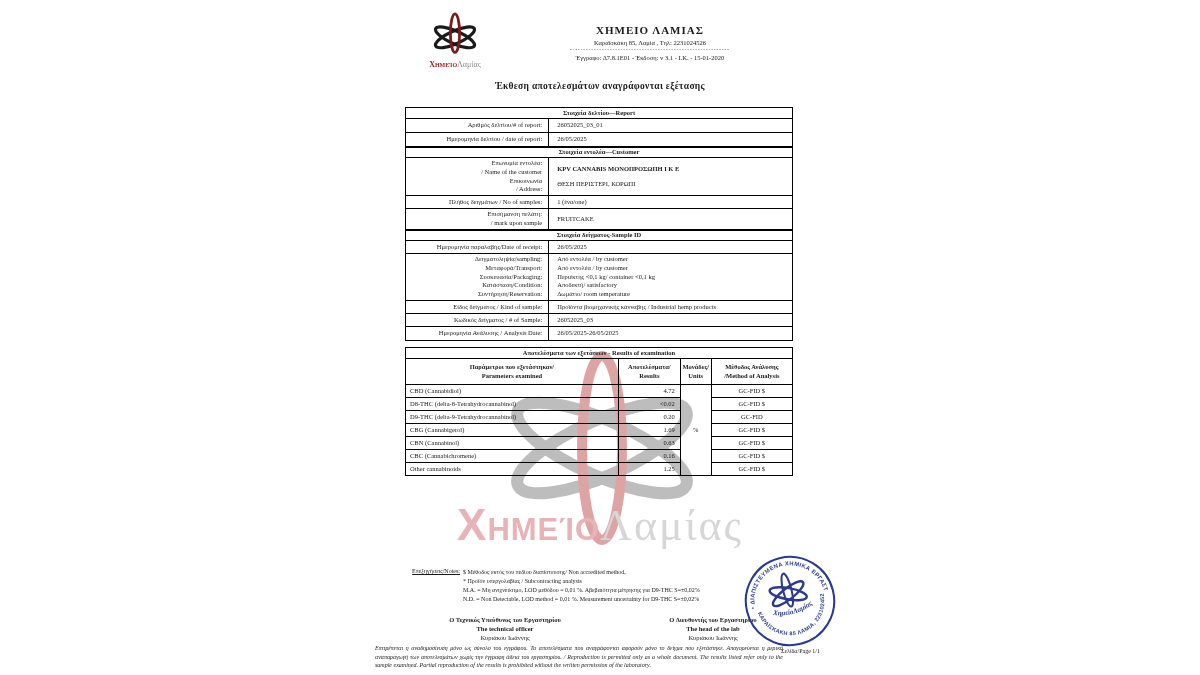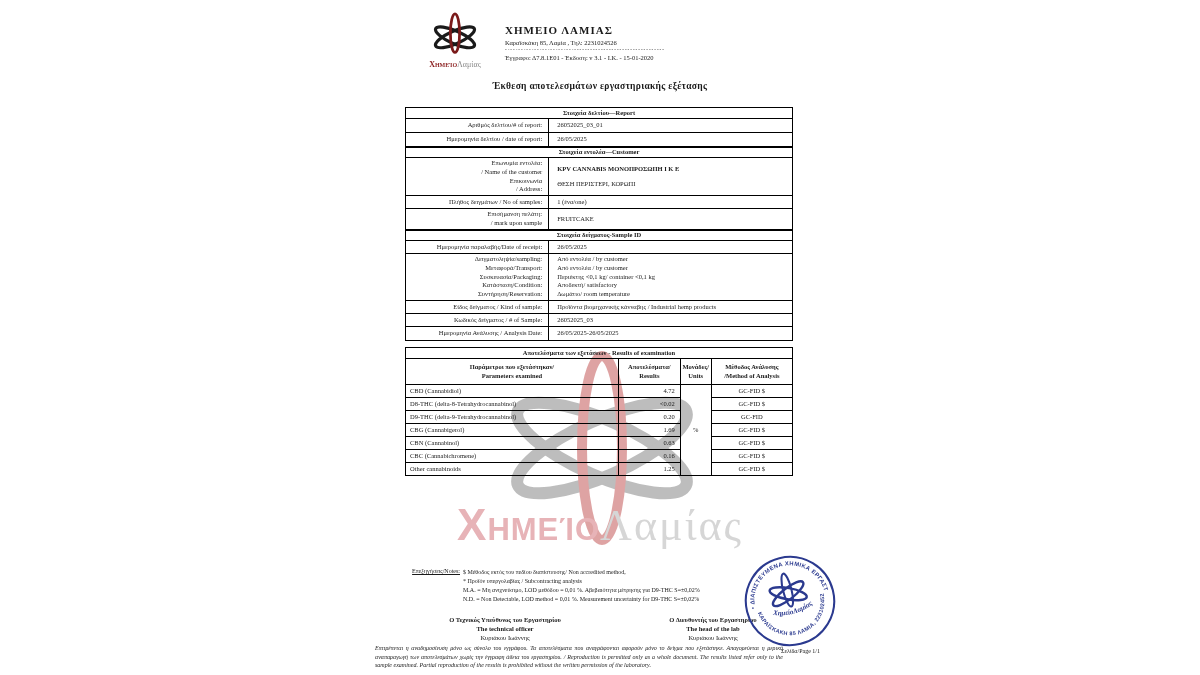--- a/index.html
+++ b/index.html
@@ -15,21 +15,21 @@
 
   .content { position:relative; z-index:1; }
 
   
   .header { position:absolute; top:8px; left:0; width:100%; display:flex; }
   .logo-block { width:100px; text-align:center; padding-top:4px; }
   .logo-block svg { width:52px; height:46px; }
   .logo-text { font-size:8px; white-space:nowrap; margin-top:-2px; }
   .brand-primary { font-variant:small-caps; font-weight:bold; color:#8a1e1e; }
   .brand-secondary { color:#8a8a8a; }
-  .header-center { flex:1; padding-top:16px; }
+  .header-center { flex:1; text-align:center; padding-top:16px; }
   .lab-name { font-weight:bold; font-size:11px; letter-spacing:1px; }
   .addr { font-size:6.5px; margin-top:3px; }
   .divider { font-size:5px; letter-spacing:1px; color:#333; margin-top:2px; line-height:4px; overflow:hidden; white-space:nowrap; }
   .doc-info { font-size:6.5px; margin-top:2px; }
   .esyd-block { width:86px; text-align:center; padding-top:18px; }
   .esyd-block svg { width:58px; height:50px; }
   .esyd-note1 { font-size:4.5px; color:#555; margin-top:2px; }
   .esyd-note2 { font-size:5.5px; color:#222; margin-top:1px; }
   .doc-title { position:absolute; top:81px; left:0; width:100%; text-align:center; font-weight:bold; font-size:9.5px; letter-spacing:.3px; }
 
@@ -106,21 +106,21 @@
 
         <div class="header-center">
           <div class="lab-name">ΧΗΜΕΙΟ ΛΑΜΙΑΣ</div>
           <div class="addr">Καραϊσκάκη 85, Λαμία , Τηλ: 2231024526</div>
           <div class="divider">------------------------------------------------------------</div>
           <div class="doc-info">Έγγραφο: Δ7.8.1Ε01 - Έκδοση: v 3.1 - Ι.Κ. - 15-01-2020</div>
         </div>
 
       </div>
 
-      <div class="doc-title">Έκθεση αποτελεσμάτων εργαστηριακής εξέτασης</div>
+      <div class="doc-title">Έκθεση αποτελεσμάτων αναγράφονται εξέτασης</div>
 
       <table class="info-table">
         <colgroup>
             <col style="width:37%">
             <col style="width:63%">
           </colgroup>
         <tbody>
             <tr class="section first">
               <td colspan="2">Στοιχεία δελτίου—Report</td>
             </tr>

